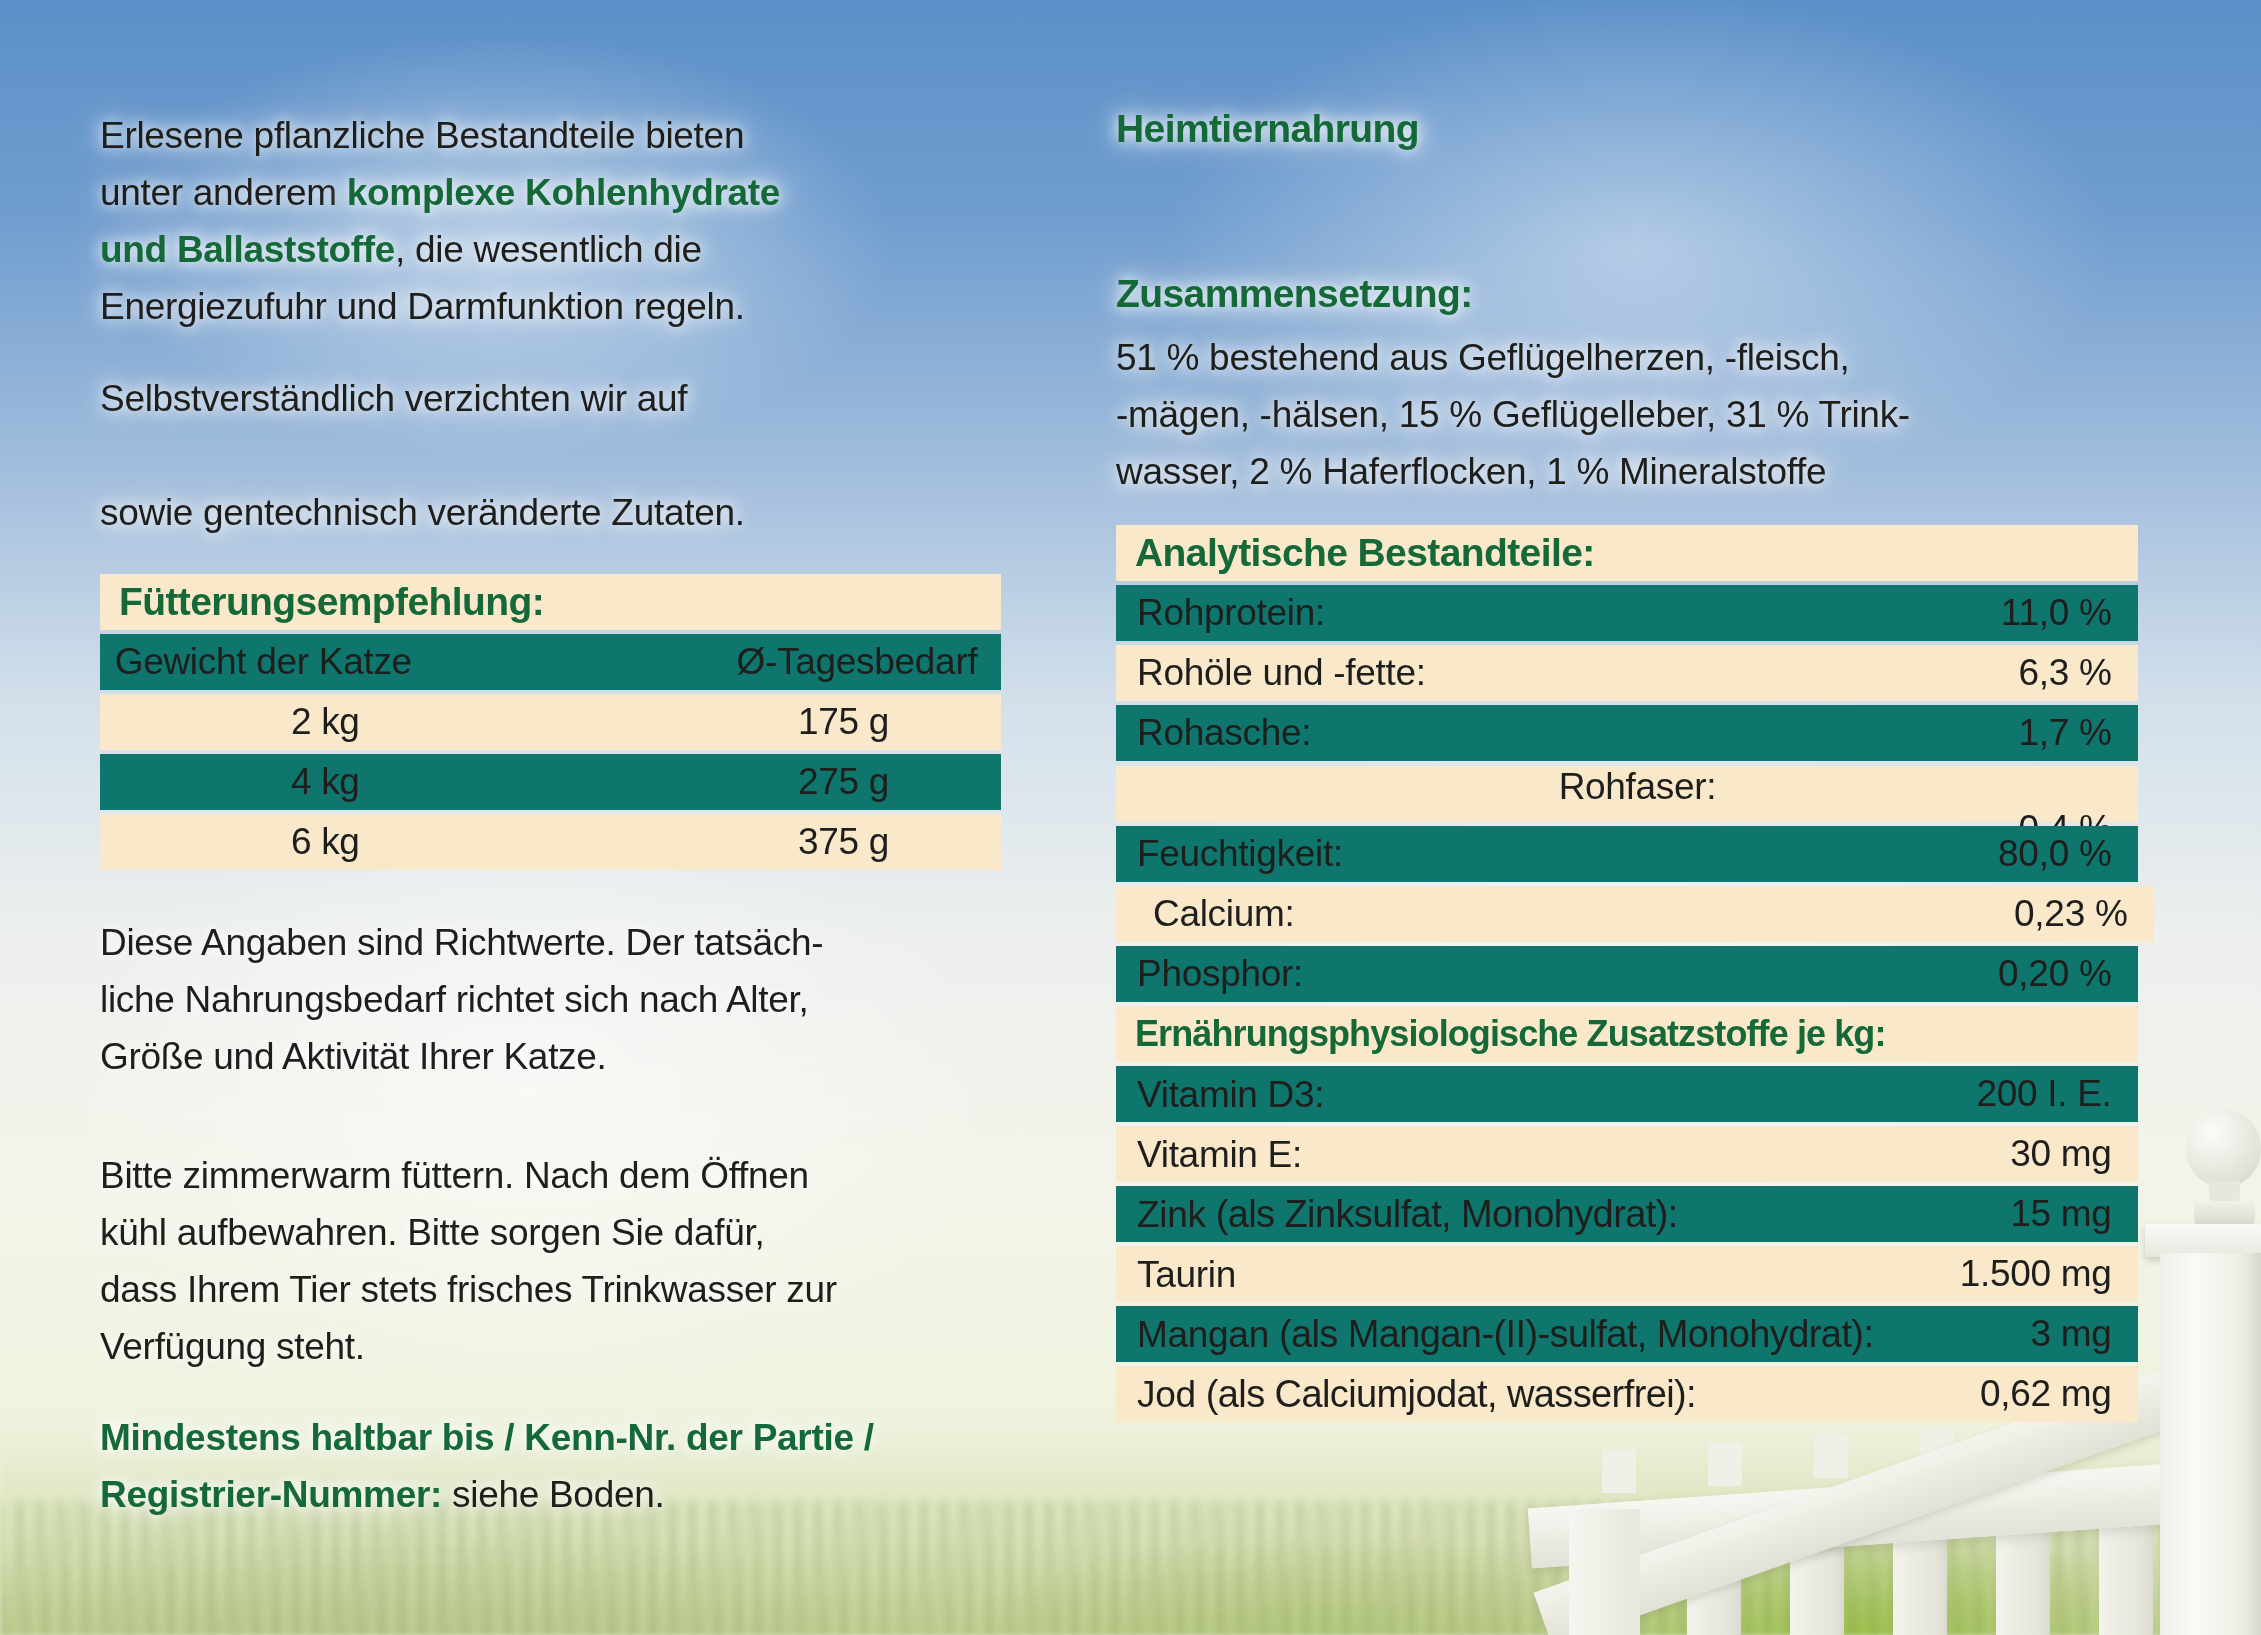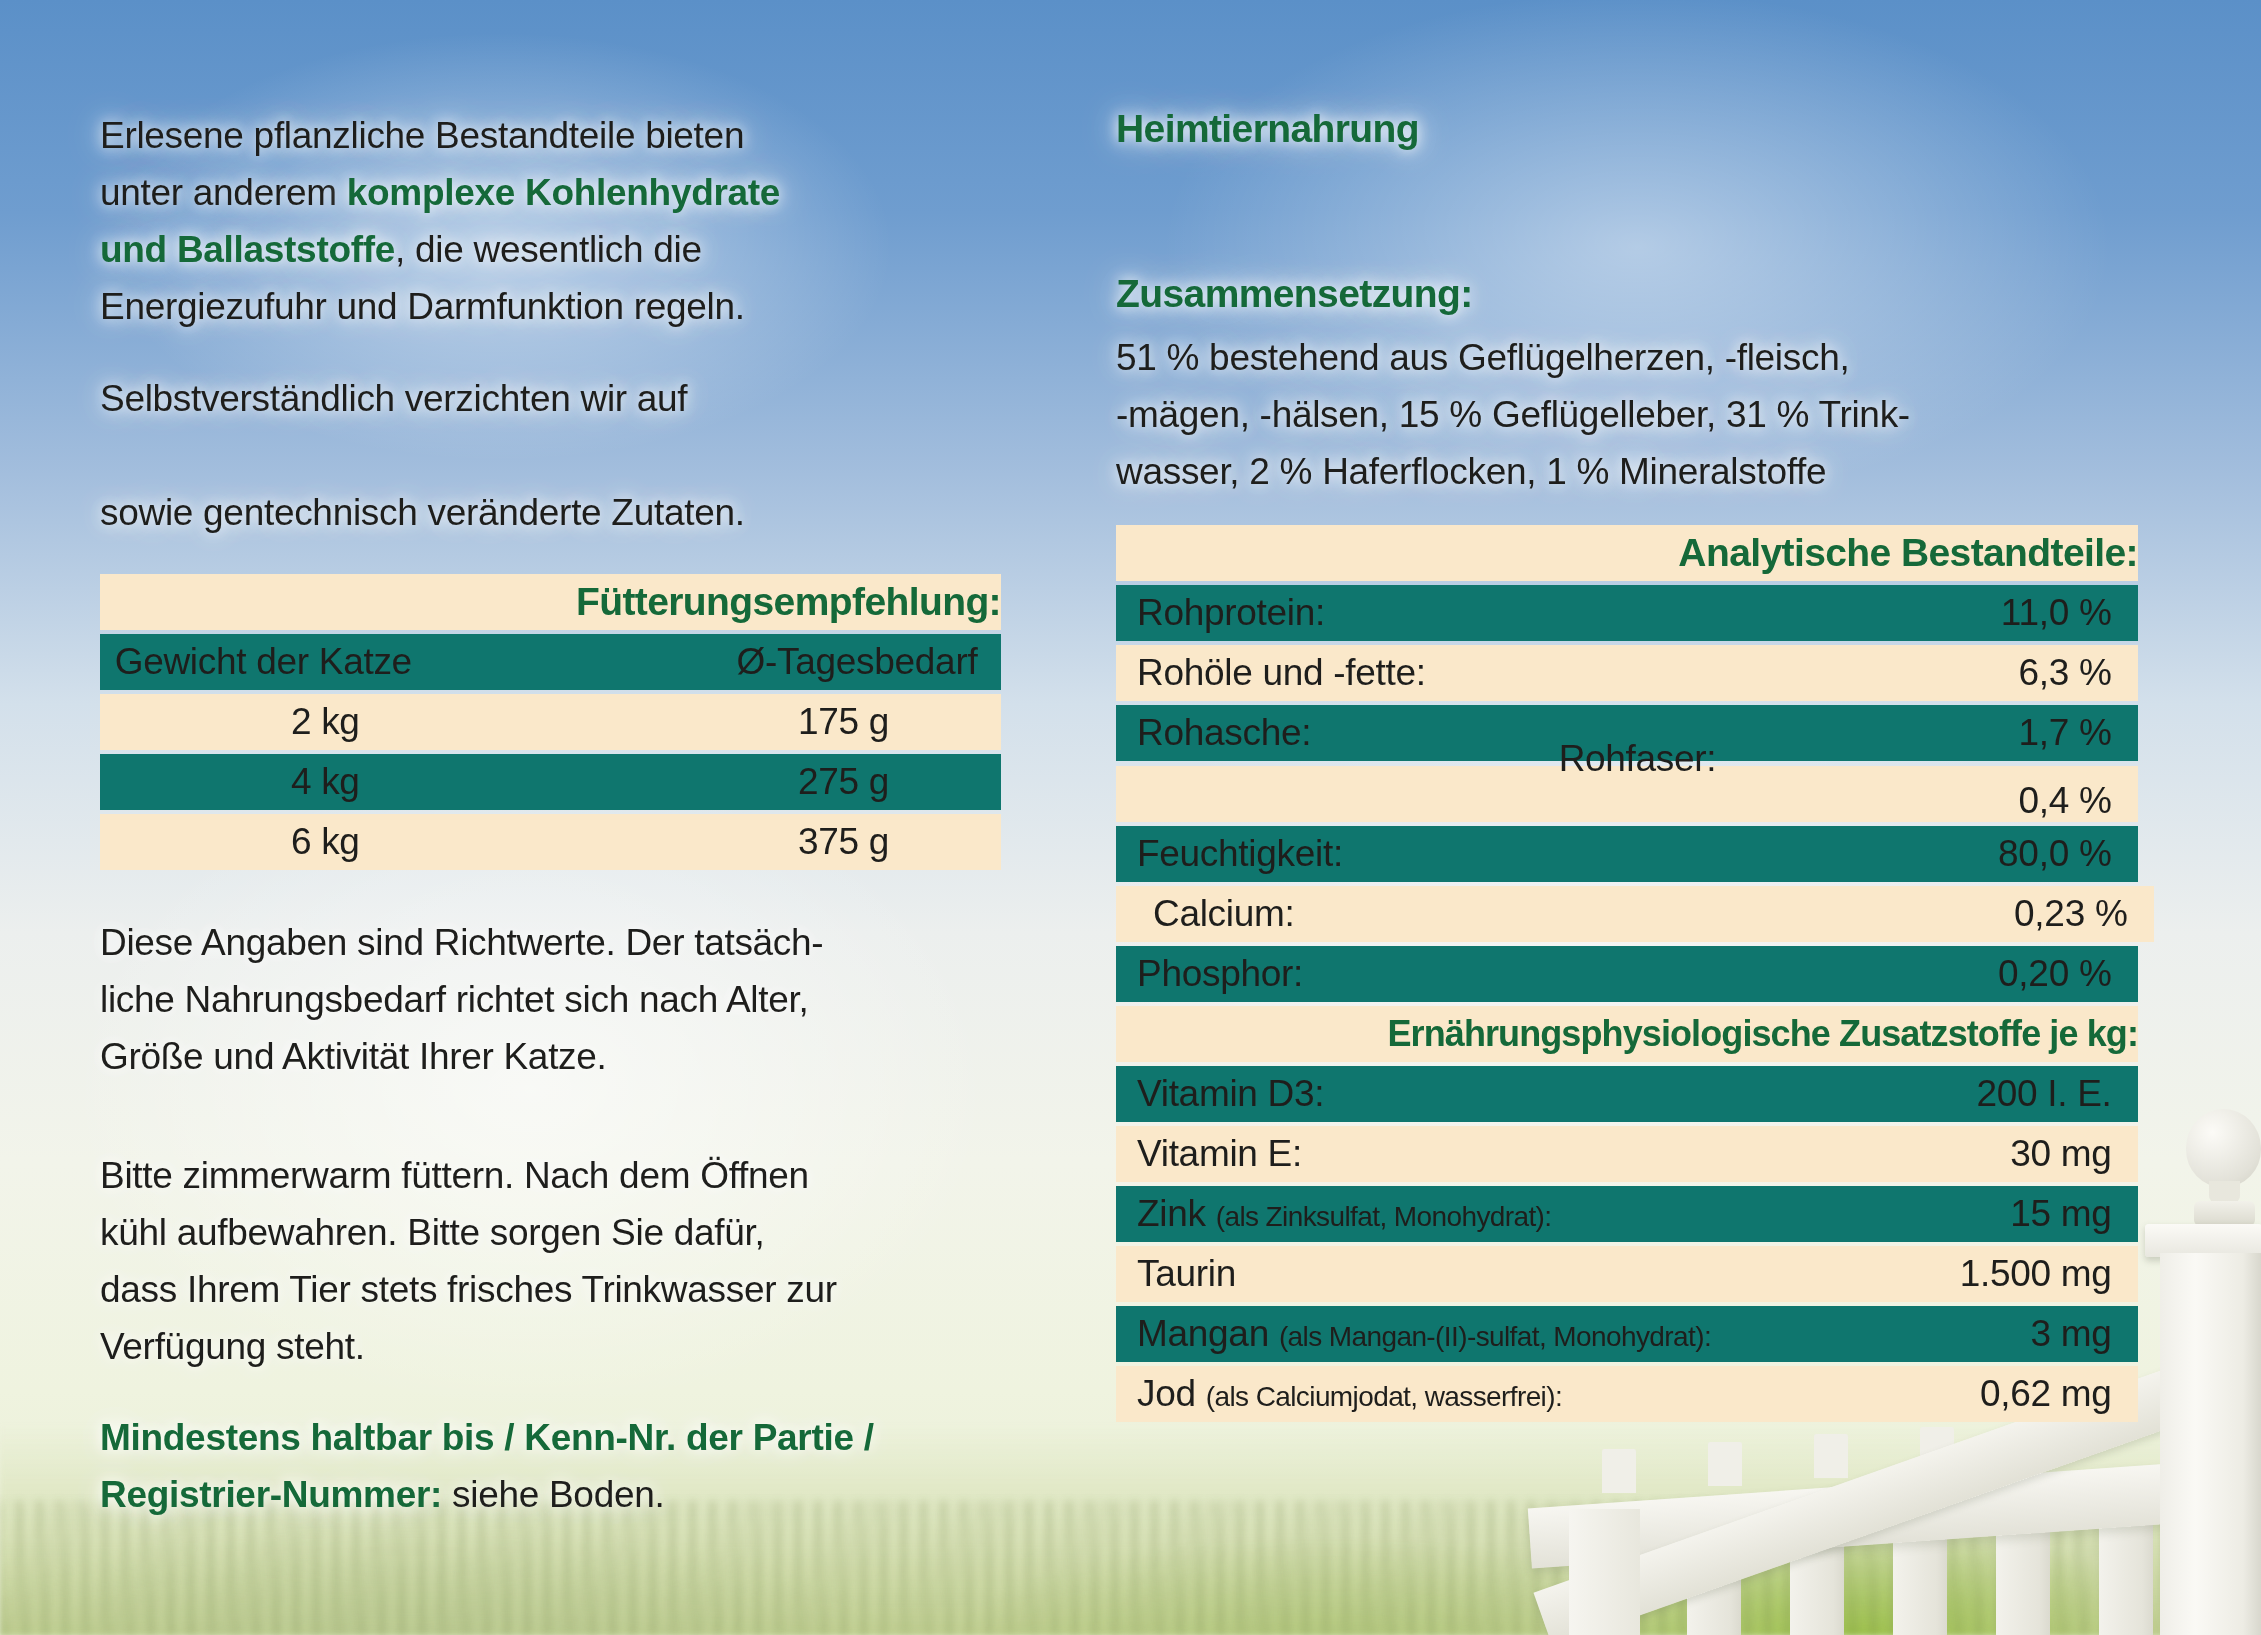--- a/index.html
+++ b/index.html
@@ -61,29 +61,29 @@
   .finial-neck{left:2209px;top:1181px;width:31px;height:23.6px;border-radius:0 0 40% 40%;background:#E8E7DD;}
   .finial-base{left:2194px;top:1201px;width:61px;height:25px;border-radius:5.9px;
     background:linear-gradient(#F2F1EA,#DAD9CD);}
   
   .glow{text-shadow:0 0 13px rgba(255,255,255,.95),0 0 27px rgba(255,255,255,.75),0 0 41px rgba(255,255,255,.5);}
   .para{position:absolute;font-size:37px;line-height:57px;letter-spacing:-0.3px;white-space:nowrap;}
   .green{color:#156939;}
   .bold{font-weight:bold;}
   .h-green{position:absolute;font-size:39px;font-weight:bold;color:#156939;letter-spacing:-0.6px;white-space:nowrap;}
   
-  .band{position:absolute;height:56px;display:flex;align-items:center;justify-content:flex-end;}
+  .band{position:absolute;height:56px;display:flex;align-items:center;}
   .lband{left:100px;width:901px;}
   .rband{left:1116px;width:1022px;}
   .cream{background:#FAE8CA;}
   .tan{background:#0f766e;}
   .band .title{font-size:39px;font-weight:bold;color:#156939;letter-spacing:-0.6px;padding-left:19px;white-space:nowrap;}
   .band .title2{font-size:36px;font-weight:bold;color:#156939;letter-spacing:-0.9px;padding-left:19px;white-space:nowrap;}
   .band .label{font-size:37px;letter-spacing:-0.3px;padding-left:21px;white-space:nowrap;}
-  .band .label .small{font-size:28px;letter-spacing:-0.6px;}
+  .band .label .small{font-size:38px;letter-spacing:-0.6px;}
   .band .value{font-size:37px;letter-spacing:-0.3px;margin-left:auto;padding-right:26.5px;white-space:nowrap;}
   
   .fcols{display:flex;width:100%;}
   .fcol1h{font-size:37px;padding-left:14.7px;letter-spacing:-0.3px;}
   .fcol2h{font-size:37px;margin-left:auto;padding-right:23.6px;letter-spacing:-0.3px;}
   .fcol1{width:50%;text-align:center;font-size:37px;letter-spacing:-0.3px;}
   .fcol2{width:50%;text-align:right;padding-right:112px;box-sizing:border-box;font-size:37px;letter-spacing:-0.3px;}
 </style>
 </head>
 <body>

